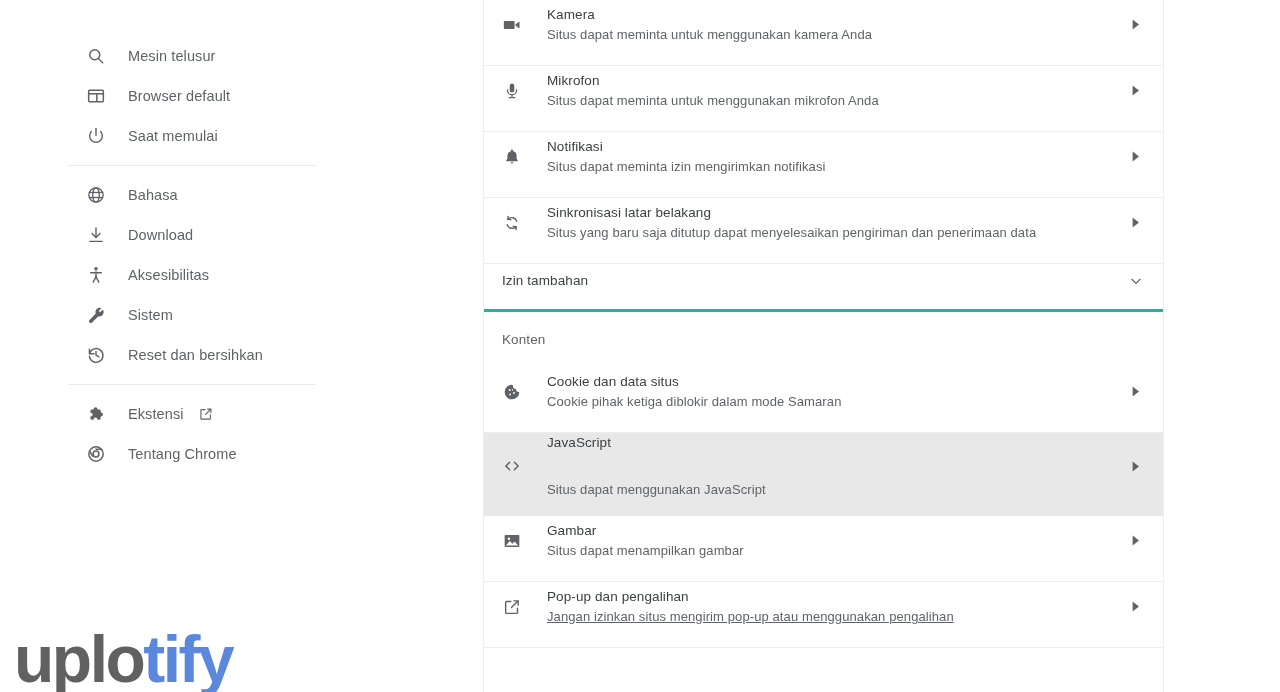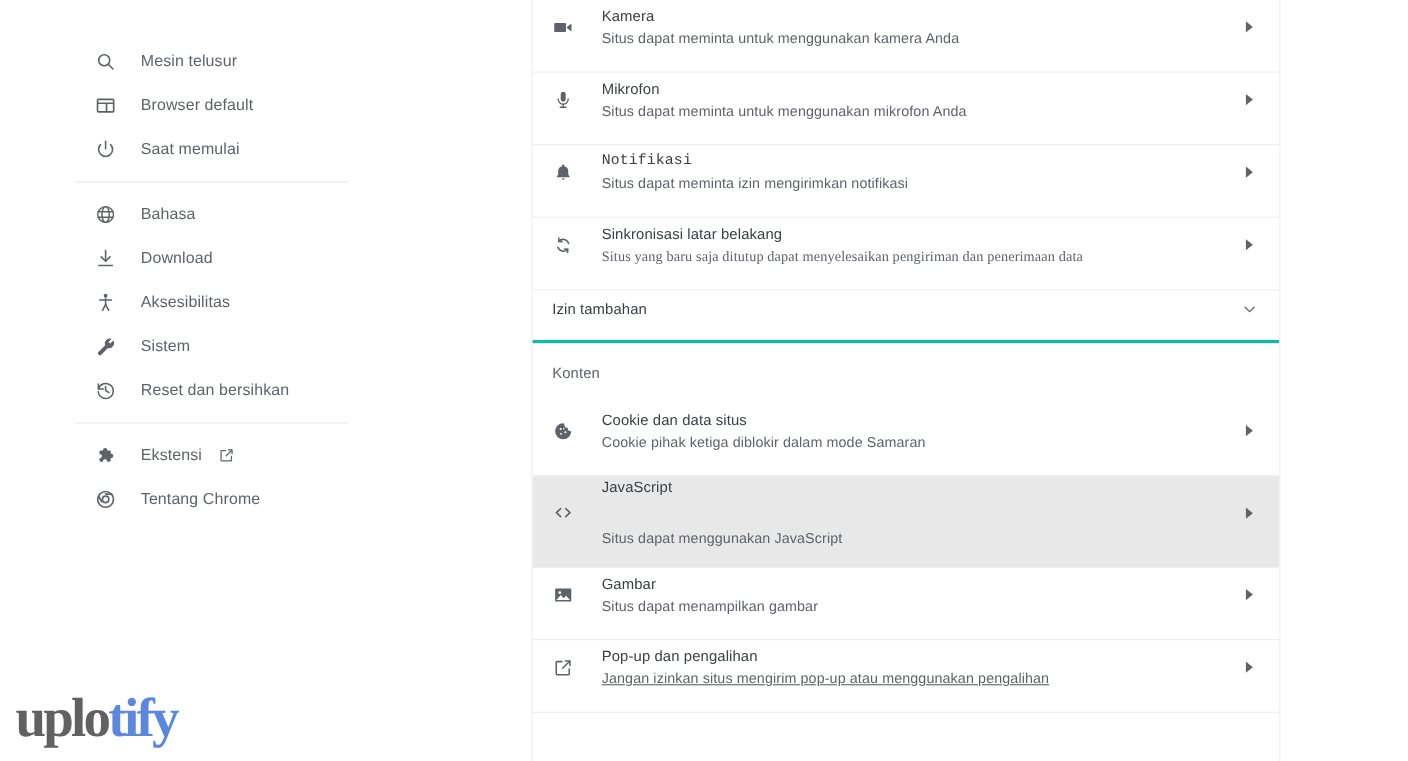--- a/index.html
+++ b/index.html
@@ -122,26 +122,26 @@
     height: 55px;
     padding-left: 18px;
     font-size: 13.5px;
     color: #5f6368;
     letter-spacing: .1px;
   }
 
   
   .logo {
     position: absolute;
-    left: 14px; bottom: 15px;
-    font-size: 50px;
+    left: 14px; bottom: 0;
+    font-size: 66px;
     font-weight: bold;
     letter-spacing: -2.5px;
     line-height: 1;
-    font-family: Liberation Serif, serif;
+    font-family: Liberation Sans, sans-serif;
     user-select: none;
   }
   .logo .p1 { color: #616161; }
   .logo .p2 { color: #5b87dc; }
 </style>
 </head>
 <body>
 
 <div class="screen">
 
@@ -325,21 +325,21 @@
           </span>
         </div>
         <div class="row">
           <span class="row-ico">
             <svg xmlns="http://www.w3.org/2000/svg" width="20" height="20" viewBox="0 0 24 24">
               <path fill="currentColor" d="M12 3.1a1.3 1.3 0 0 0-1.3 1.3v.6A5.6 5.6 0 0 0 6.5 10.5v3.2l-1.4 2.4a.6.6 0 0 0 .5.9h12.8a.6.6 0 0 0 .5-.9l-1.4-2.4v-3.2a5.6 5.6 0 0 0-4.2-5.5v-.6A1.3 1.3 0 0 0 12 3.1z"></path>
               <path fill="currentColor" d="M10.1 18.2a1.95 1.95 0 0 0 3.8 0z"></path>
             </svg>
           </span>
           <span class="row-text">
-            <span class="row-title" style="display: block; font-family: Liberation Mono, monospace;">Notifikasi</span>
+            <span class="row-title" style="display: block;">Notifikasi</span>
             <span class="row-sub" style="display: block;">Situs dapat meminta izin mengirimkan notifikasi</span>
           </span>
           <span class="row-arrow">
             <svg xmlns="http://www.w3.org/2000/svg" width="8" height="11" viewBox="0 0 8 11">
               <path fill="currentColor" d="M0.6 0.4 7 5.5 0.6 10.6z"></path>
             </svg>
           </span>
         </div>
         <div class="row">
           <span class="row-ico">
@@ -347,21 +347,21 @@
               <g fill="none" stroke="currentColor" stroke-width="1.7" stroke-linecap="round" stroke-linejoin="round">
                 <path d="M17.8 9.8a6.4 6.4 0 0 0-10.6-2.3"></path>
                 <polyline points="7.3,4.1 7,7.7 10.6,8"></polyline>
                 <path d="M6.2 14.2a6.4 6.4 0 0 0 10.6 2.3"></path>
                 <polyline points="16.7,19.9 17,16.3 13.4,16"></polyline>
               </g>
             </svg>
           </span>
           <span class="row-text">
             <span class="row-title" style="display: block;">Sinkronisasi latar belakang</span>
-            <span class="row-sub" style="display: block; font-family: Liberation Serif, serif;">Situs yang baru saja ditutup dapat menyelesaikan pengiriman dan penerimaan data</span>
+            <span class="row-sub" style="display: block;">Situs yang baru saja ditutup dapat menyelesaikan pengiriman dan penerimaan data</span>
           </span>
           <span class="row-arrow">
             <svg xmlns="http://www.w3.org/2000/svg" width="8" height="11" viewBox="0 0 8 11">
               <path fill="currentColor" d="M0.6 0.4 7 5.5 0.6 10.6z"></path>
             </svg>
           </span>
         </div>
         <div class="exp-row">
           <span class="exp-label">Izin tambahan</span>
           <span class="exp-chevron">

